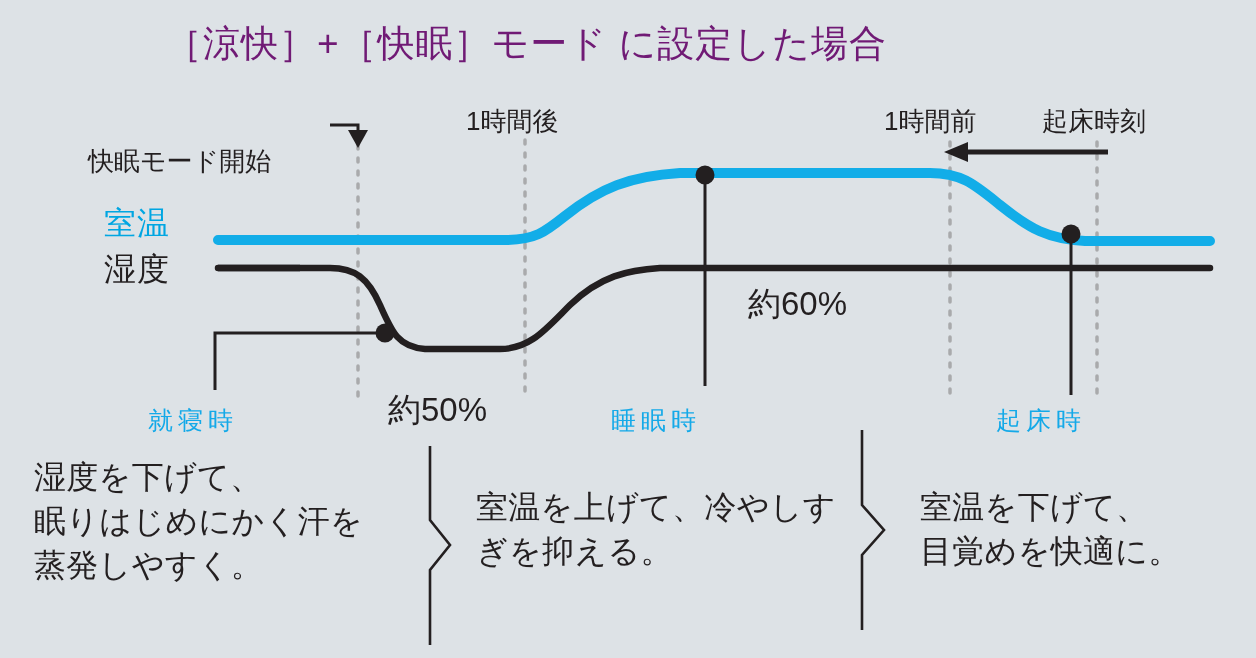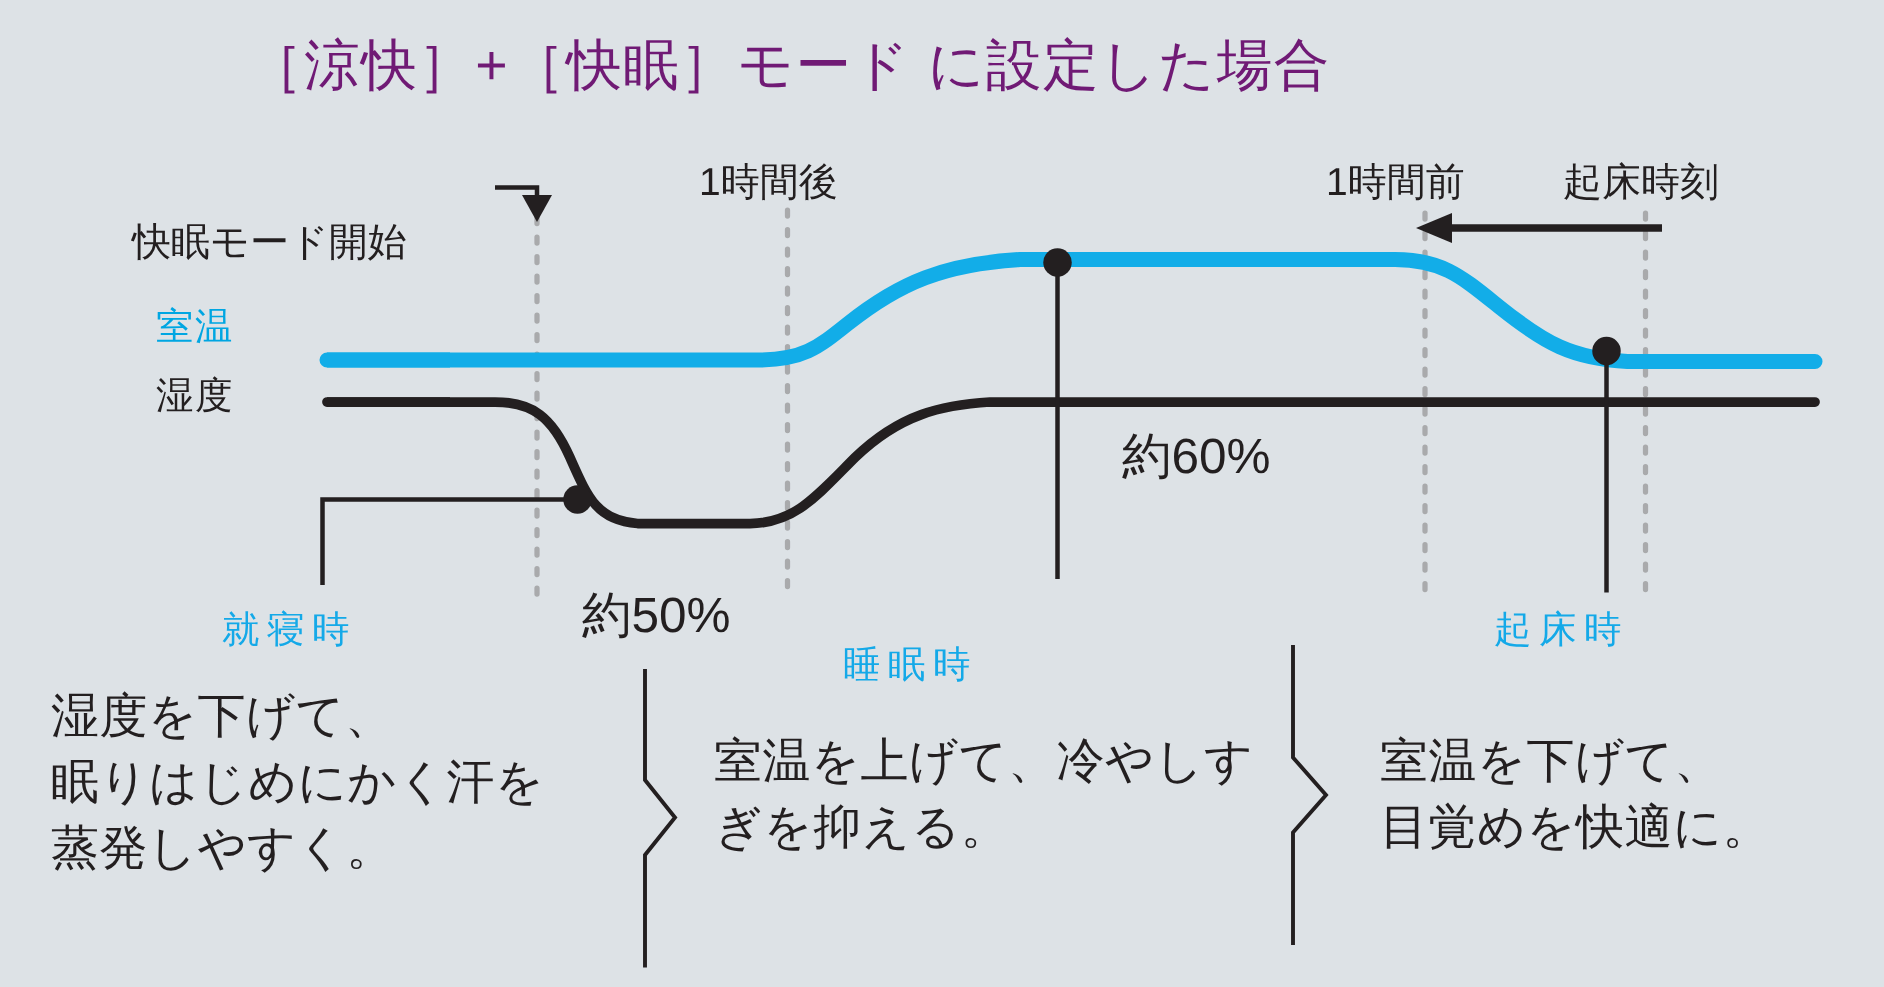--- a/index.html
+++ b/index.html
@@ -34,21 +34,21 @@
     text-align: center;
     font-size: 37px;
     letter-spacing: 1px;
     color: #701a75;
   }
   .toplabel {
     font-size: 26px;
     color: #231f20;
   }
   .legend {
-    font-size: 25px;
+    font-size: 32px;
     letter-spacing: 1px;
   }
   .legend.temp { color: #00a6e2; }
   .legend.hum  { color: #231f20; }
   .pct {
     font-size: 33px;
     color: #231f20;
   }
   .secthead {
     font-size: 25px;
@@ -132,19 +132,19 @@
 <div class="txt legend hum" style="left:104px; top:248px;">湿度</div>
 
 <div class="txt pct" style="left:388px; top:388px;">約50%</div>
 <div class="txt pct" style="left:748px; top:282px;">約60%</div>
 
 <div class="txt secthead" style="left:148px; top:404px;">就寝時</div>
 <div class="txt sectbody" style="left:34px; top:456px;">湿度を下げて、</div>
 <div class="txt sectbody" style="left:34px; top:500px;">眠りはじめにかく汗を</div>
 <div class="txt sectbody" style="left:34px; top:544px;">蒸発しやすく。</div>
 
-<div class="txt secthead" style="left:562px; top:404px;margin-top:23px;">睡眠時</div>
+<div class="txt secthead" style="left:611px; top:404px;">睡眠時</div>
 <div class="txt sectbody" style="left:476px; top:486px;">室温を上げて、冷やしす</div>
 <div class="txt sectbody" style="left:476px; top:530px;">ぎを抑える。</div>
 
 <div class="txt secthead" style="left:996px; top:404px;">起床時</div>
 <div class="txt sectbody" style="left:920px; top:486px;">室温を下げて、</div>
 <div class="txt sectbody" style="left:920px; top:530px;">目覚めを快適に。</div>
 
 </body></html>

